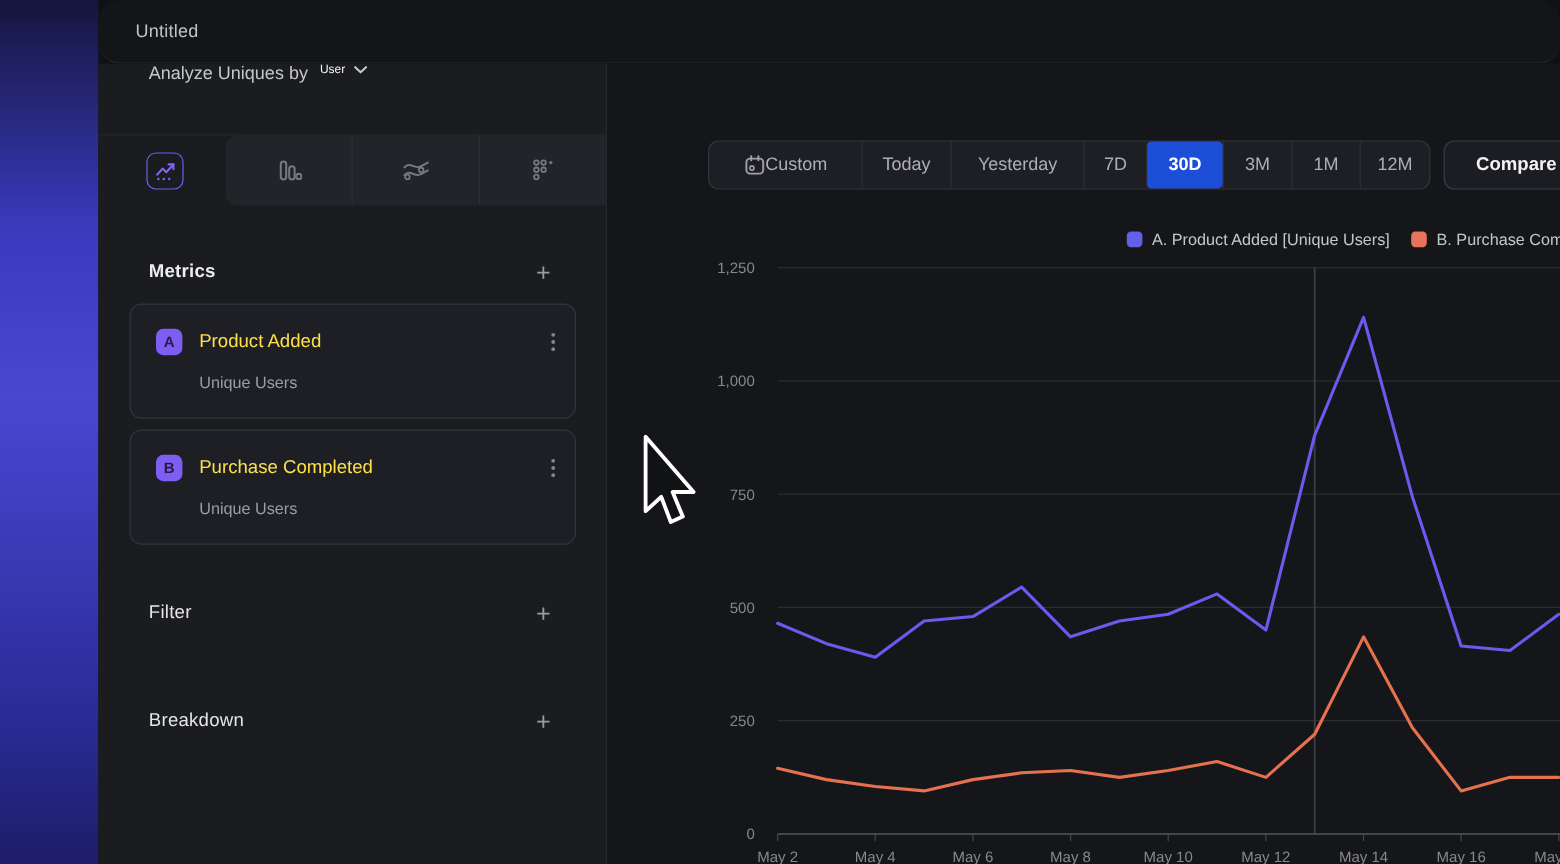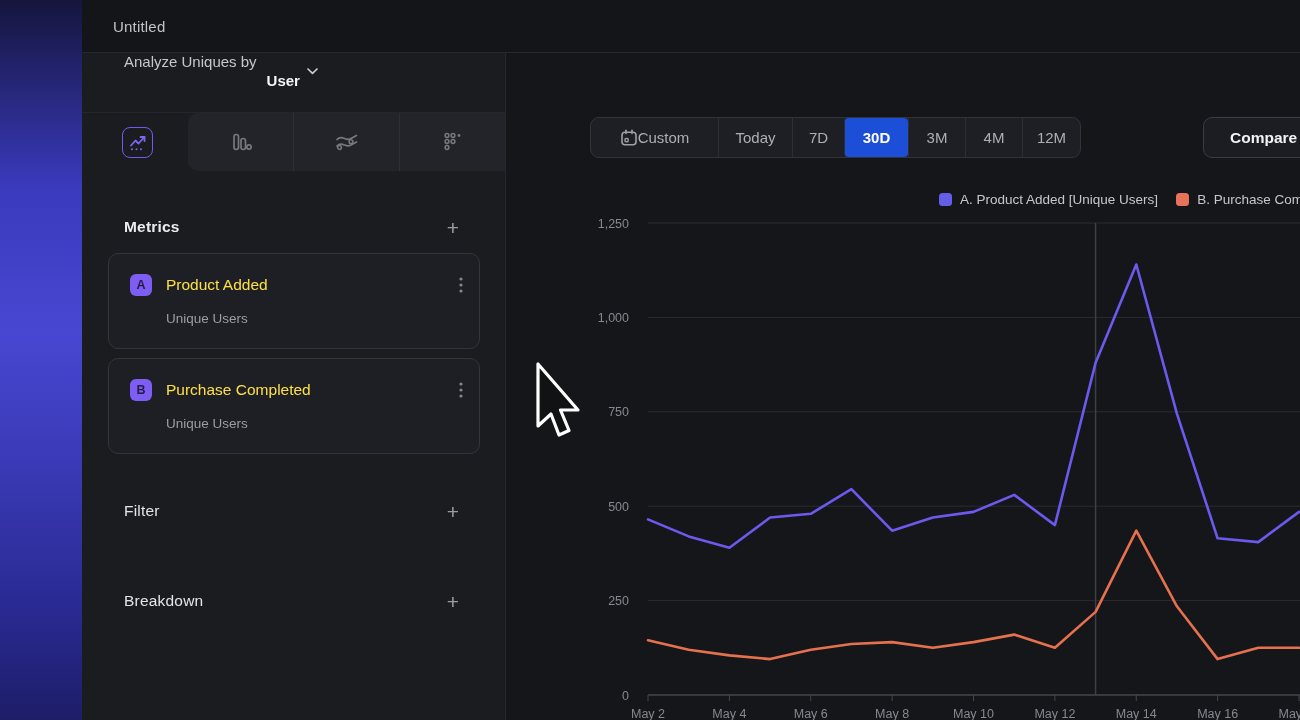--- a/index.html
+++ b/index.html
@@ -11,36 +11,36 @@
   }
   
   .gradient-strip {
     position:absolute; left:0; top:0; width:82px; height:720px;
     background:linear-gradient(180deg,#15153d 0%,#3a3abd 26%,#4747d2 46%,#3c3cba 62%,#2a2a94 84%,#1d1d68 100%);
   }
   
   .topbar {
     position:absolute; left:82px; top:0; width:1218px; height:53px;
     background:#141518; border-bottom:1px solid #27282d;
-    display:flex; align-items:center; padding-left:31px;
+    display:flex; align-items:center; padding-left:31px;border-radius:18px;
   }
   .topbar-title { color:#c2c3c7; font-size:15px; letter-spacing:.2px; }
 
   
   .sidebar {
     position:absolute; left:82px; top:53px; width:424px; height:667px;
     background:#1b1c20; border-right:1px solid #27282d;
   }
   .analyze-row {
     height:60px; border-bottom:1px solid #25262b;
     display:flex; align-items:flex-start; padding-left:42px; gap:10px;
   }
   .analyze-label { color:#c6c7cb; font-size:15px; }
   .user-select { display:flex; align-items:center; gap:7px; cursor:pointer; }
-  .user-select span { color:#f4f4f6; font-size:15px; font-weight:700;margin-top:19px; }
+  .user-select span { color:#f4f4f6; font-size:10px; font-weight:400; }
 
   .tabs-row { position:relative; height:58px; }
   .tab-selected-box {
     position:absolute; left:40px; top:14px; width:31px; height:31px;
     border:1.5px solid #6f5bf2; border-radius:8px;
     display:flex; align-items:center; justify-content:center;
   }
   .tab-group {
     position:absolute; left:106px; top:0; right:0; height:58px;
     background:#232429; border-radius:10px 0 0 10px; display:flex;
@@ -223,31 +223,34 @@
         <rect x="2" y="3.2" width="14" height="12.5" rx="3" fill="none" stroke="#9fa0a5" stroke-width="1.6"></rect>
         <line x1="6" y1="1.2" x2="6" y2="4.5" stroke="#9fa0a5" stroke-width="1.6" stroke-linecap="round"></line>
         <line x1="12" y1="1.2" x2="12" y2="4.5" stroke="#9fa0a5" stroke-width="1.6" stroke-linecap="round"></line>
         <rect x="5" y="9.5" width="3.2" height="3.2" rx="1" fill="none" stroke="#9fa0a5" stroke-width="1.4"></rect>
       </svg>
       <span>Custom</span>
     </div>
     <div class="range-seg" style="width:74px">
         <span>Today</span>
       </div>
+    <div class="range-seg" style="width:111px">
+        <span>Yesterday</span>
+      </div>
     <div class="range-seg" style="width:52px">
         <span>7D</span>
       </div>
     <div class="range-seg active" style="width:64px">
         <span>30D</span>
       </div>
     <div class="range-seg" style="width:57px">
         <span>3M</span>
       </div>
     <div class="range-seg" style="width:57px">
-        <span>4M</span>
+        <span>1M</span>
       </div>
     <div class="range-seg" style="width:58px">
         <span>12M</span>
       </div>
   </div>
 
   <div class="compare-btn">Compare</div>
 
   <div class="legend">
     <div class="legend-item">

